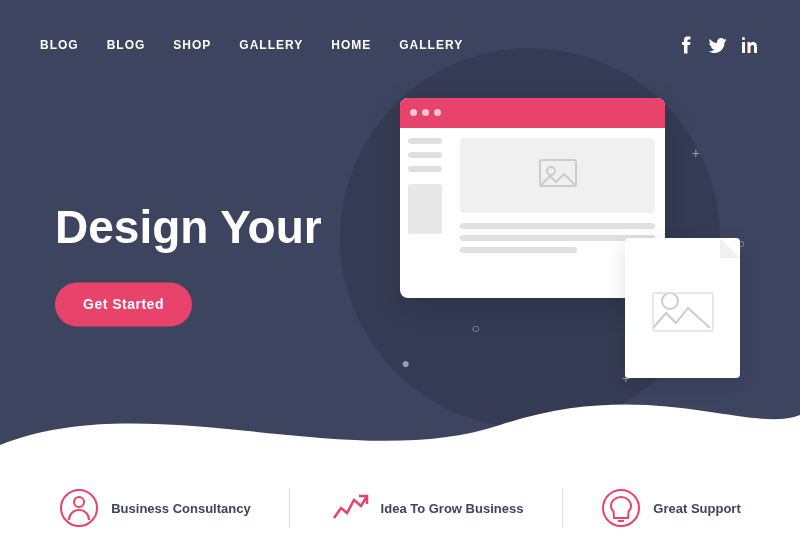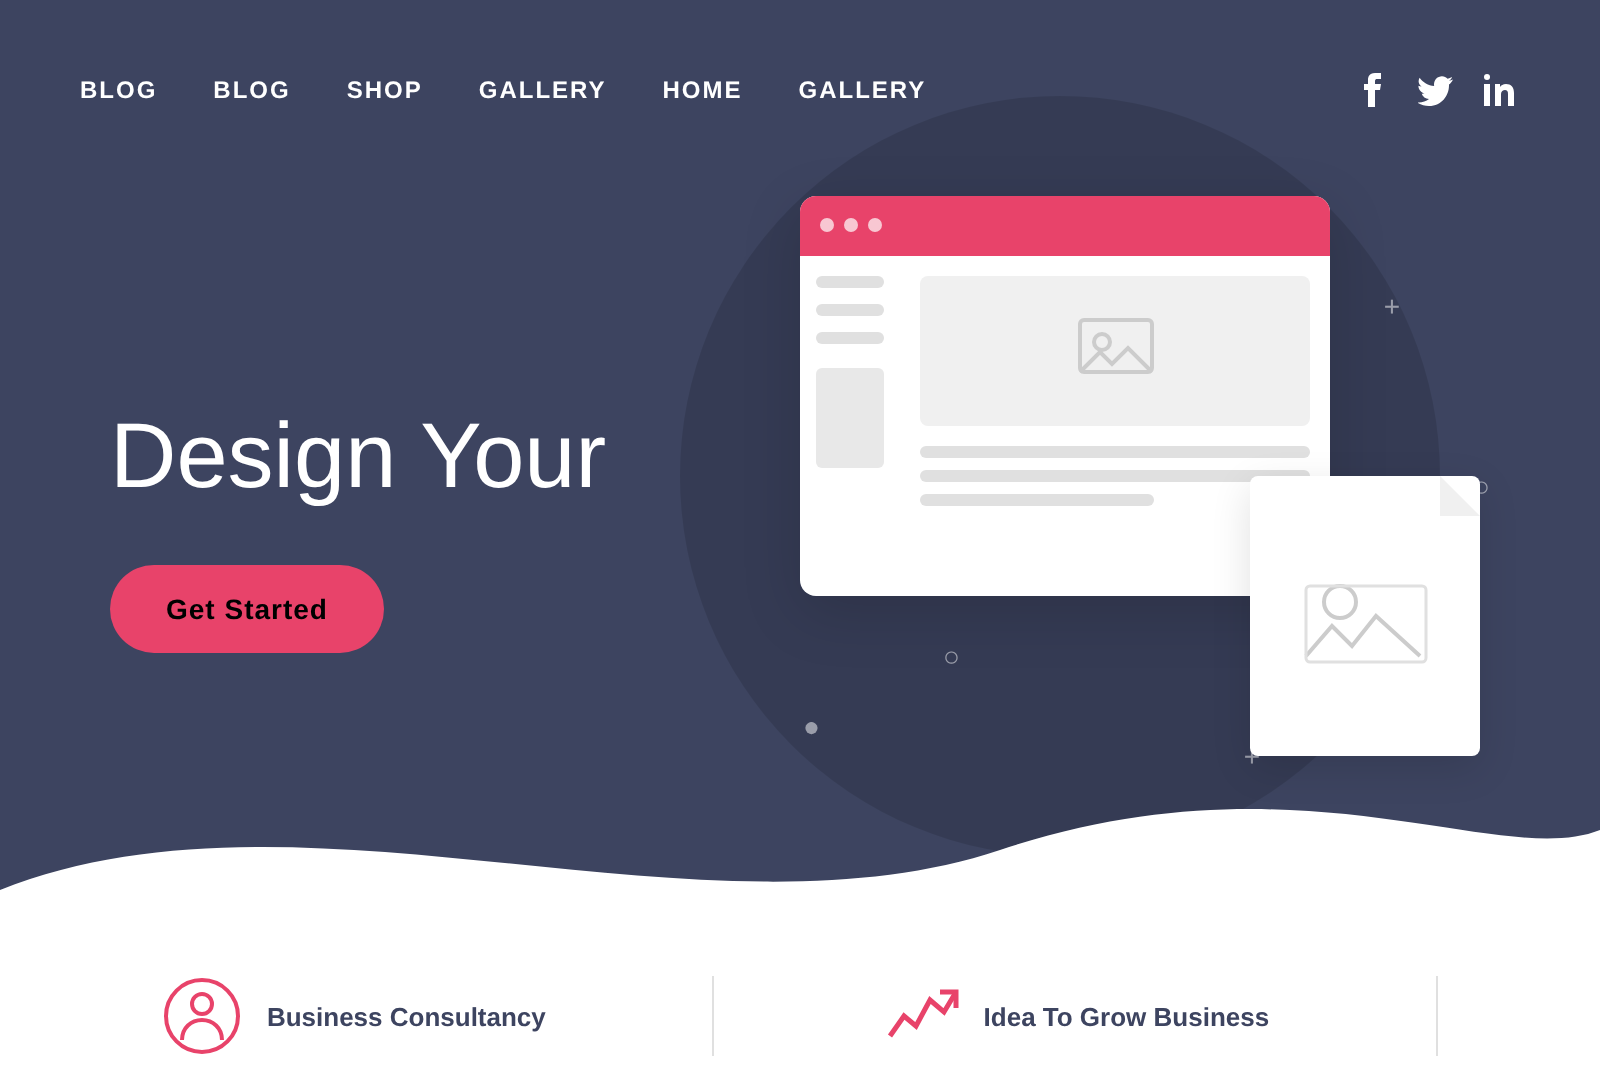--- a/index.html
+++ b/index.html
@@ -89,29 +89,29 @@
     
     .hero-content {
       position: absolute;
       top: 50%;
       transform: translateY(-55%);
       left: 55px;
     }
 
     .hero-title {
       font-size: 46px;
-      font-weight: 400;
+      font-weight: 700;
       color: #fff;
       line-height: 1.1;
       margin-bottom: 30px;
     }
 
     .btn-get-started {
       background: #e8436a;
-      color: #000000;
+      color: #ffffff;
       border: none;
       padding: 14px 28px;
       border-radius: 30px;
       font-size: 14px;
       font-weight: 600;
       cursor: pointer;
       letter-spacing: 0.5px;
     }
 
     
@@ -408,13 +408,21 @@
   </div>
   <div class="bottom-divider"></div>
   <div class="bottom-item">
     <svg class="bottom-icon" viewBox="0 0 40 40">
       <polyline points="5,30 12,20 18,25 25,12 32,18 38,8" fill="none" stroke="#e8436a" stroke-width="2.5"></polyline>
       <polyline points="30,8 38,8 38,16" fill="none" stroke="#e8436a" stroke-width="2.5"></polyline>
     </svg>
     <span class="bottom-label">Idea To Grow Business</span>
   </div>
   <div class="bottom-divider"></div>
+  <div class="bottom-item">
+    <svg class="bottom-icon" viewBox="0 0 40 40">
+      <circle cx="20" cy="20" r="18" fill="none" stroke="#e8436a" stroke-width="2"></circle>
+      <path d="M10 18C10 13 14.5 9 20 9C25.5 9 30 13 30 18C30 20 29 22 27.5 23.5L27 30H13L12.5 23.5C11 22 10 20 10 18Z" fill="none" stroke="#e8436a" stroke-width="2"></path>
+      <line x1="17" y1="33" x2="23" y2="33" stroke="#e8436a" stroke-width="2"></line>
+    </svg>
+    <span class="bottom-label">Great Support</span>
+  </div>
 </div>
 
 </body></html>

